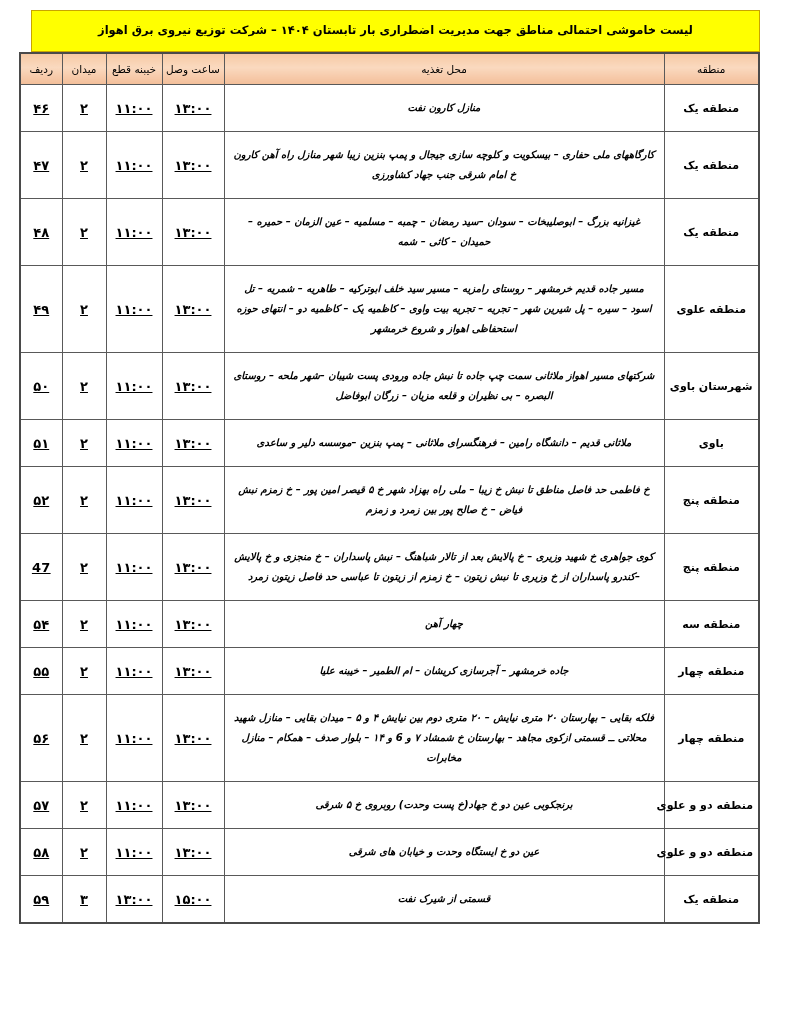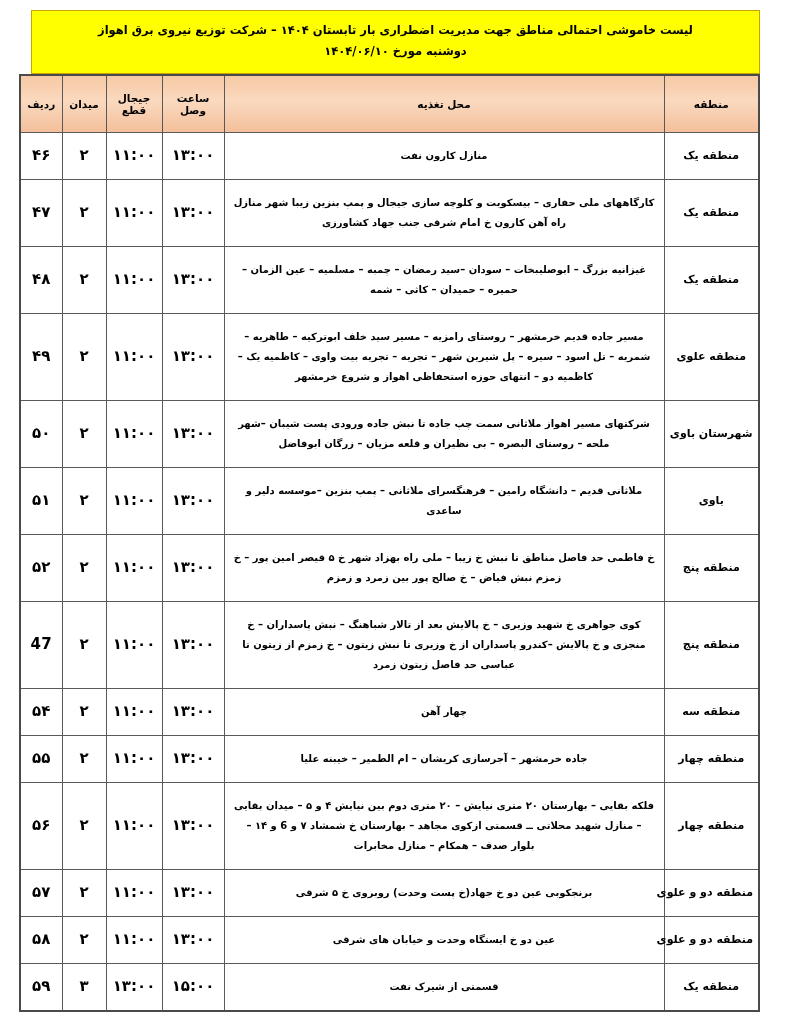--- a/index.html
+++ b/index.html
@@ -52,23 +52,23 @@
     border: 1px solid #595959;
     vertical-align: middle;
     text-align: center;
     color: #000000;
     box-sizing: border-box;
   }
 
   thead th {
     background: linear-gradient(to bottom, #f6c9a4 0%, #fad9bf 45%, #f3bf9a 100%);
     font-size: 10.5px;
-    font-weight: bold;
+    font-weight: normal;
     height: 31px;
-    padding: 16px 3px;
+    padding: 9px 3px;
     border-color: #6b6b6b;
   }
 
   
   col.c-region  { width: 95px; }
   col.c-feed    { width: 440px; }
   col.c-connect { width: 62px; }
   col.c-cut     { width: 56px; }
   col.c-block   { width: 44px; }
   col.c-row     { width: 42px; }
@@ -82,52 +82,53 @@
   }
   tbody td.region {
     font-size: 11px;
     white-space: nowrap;
     margin-top: 18px;
   }
   tbody td.feed {
     font-size: 10px;
     line-height: 2.0;
     padding: 13px 9px;
+    font-style: italic;
   }
   tbody td.num {
-    font-size: 15px;
+    font-size: 13px;
     letter-spacing: 0.3px;
     white-space: nowrap;
+    text-decoration: underline;
   }
 </style>
 </head>
 <body>
 
 <div class="page">
 
   <div class="banner">
     <div class="banner-line">لیست خاموشی احتمالی مناطق جهت مدیریت اضطراری بار تابستان ۱۴۰۴ – شرکت توزیع نیروی برق اهواز</div>
-    <div class="banner-line">دوشنبه مورخ ۱۴۰۴/۰۶/۱۰</div>
   </div>
 
   <table class="outage">
     <colgroup>
       <col class="c-region">
       <col class="c-feed">
       <col class="c-connect">
       <col class="c-cut">
       <col class="c-block">
       <col class="c-row">
     </colgroup>
     <thead>
       <tr>
         <th>منطقه</th>
         <th>محل تغذیه</th>
         <th>ساعت وصل</th>
-        <th>جیجال قطع</th>
+        <th>خیبنه قطع</th>
         <th>میدان</th>
         <th>ردیف</th>
       </tr>
     </thead>
     <tbody id="outage-body">
         <tr>
           <td class="region">منطقه یک</td>
           <td class="feed">منازل کارون نفت</td>
           <td class="num">۱۳:۰۰</td>
           <td class="num">۱۱:۰۰</td>

